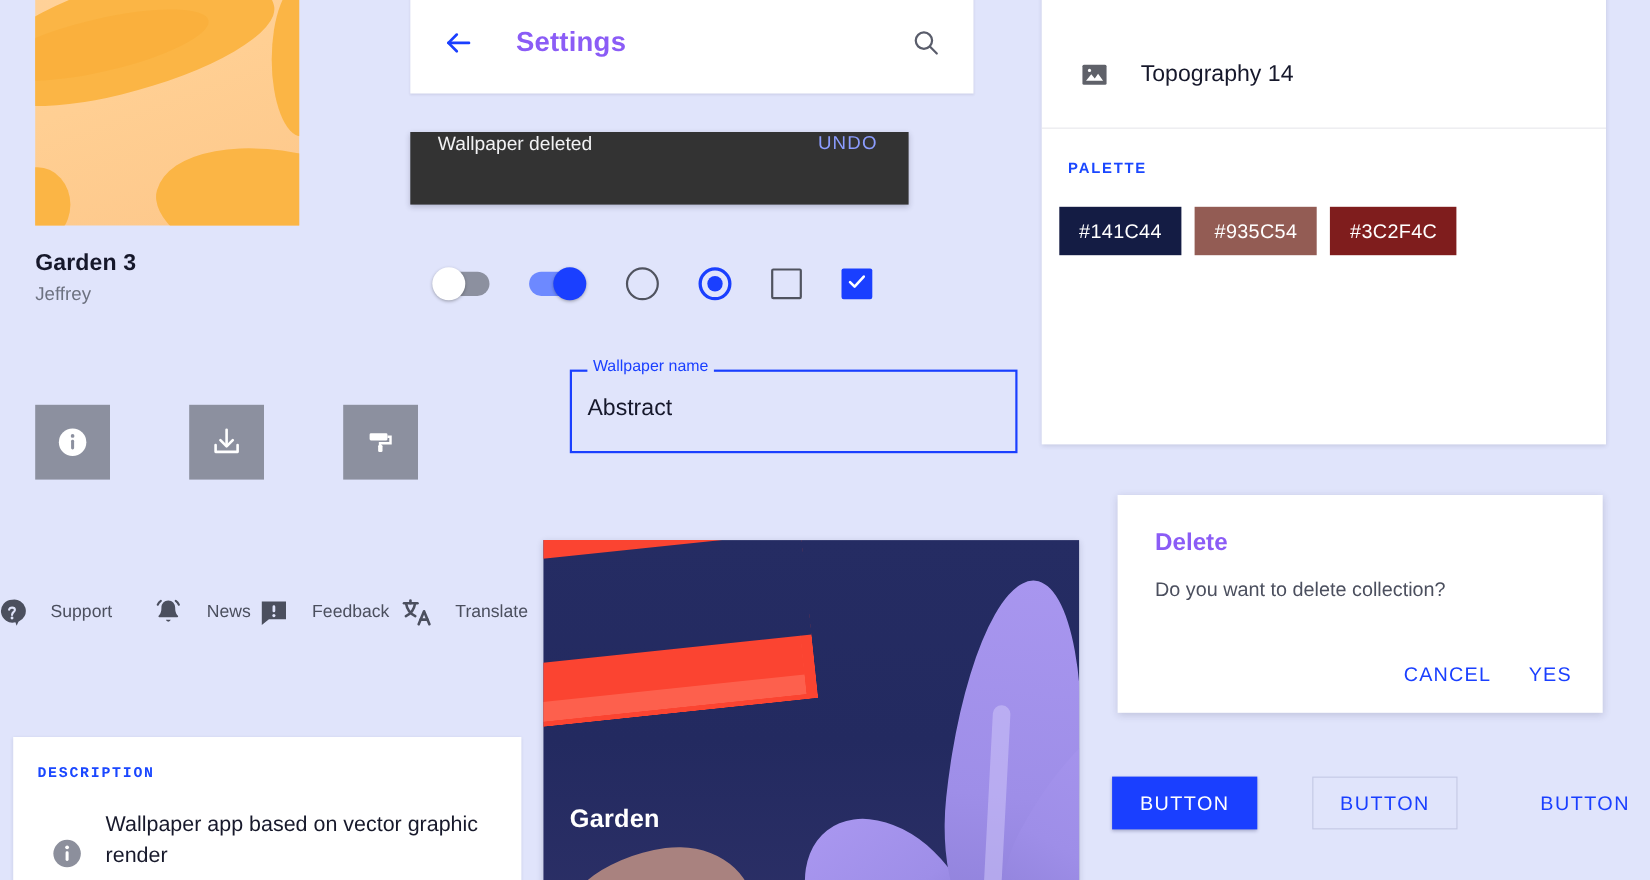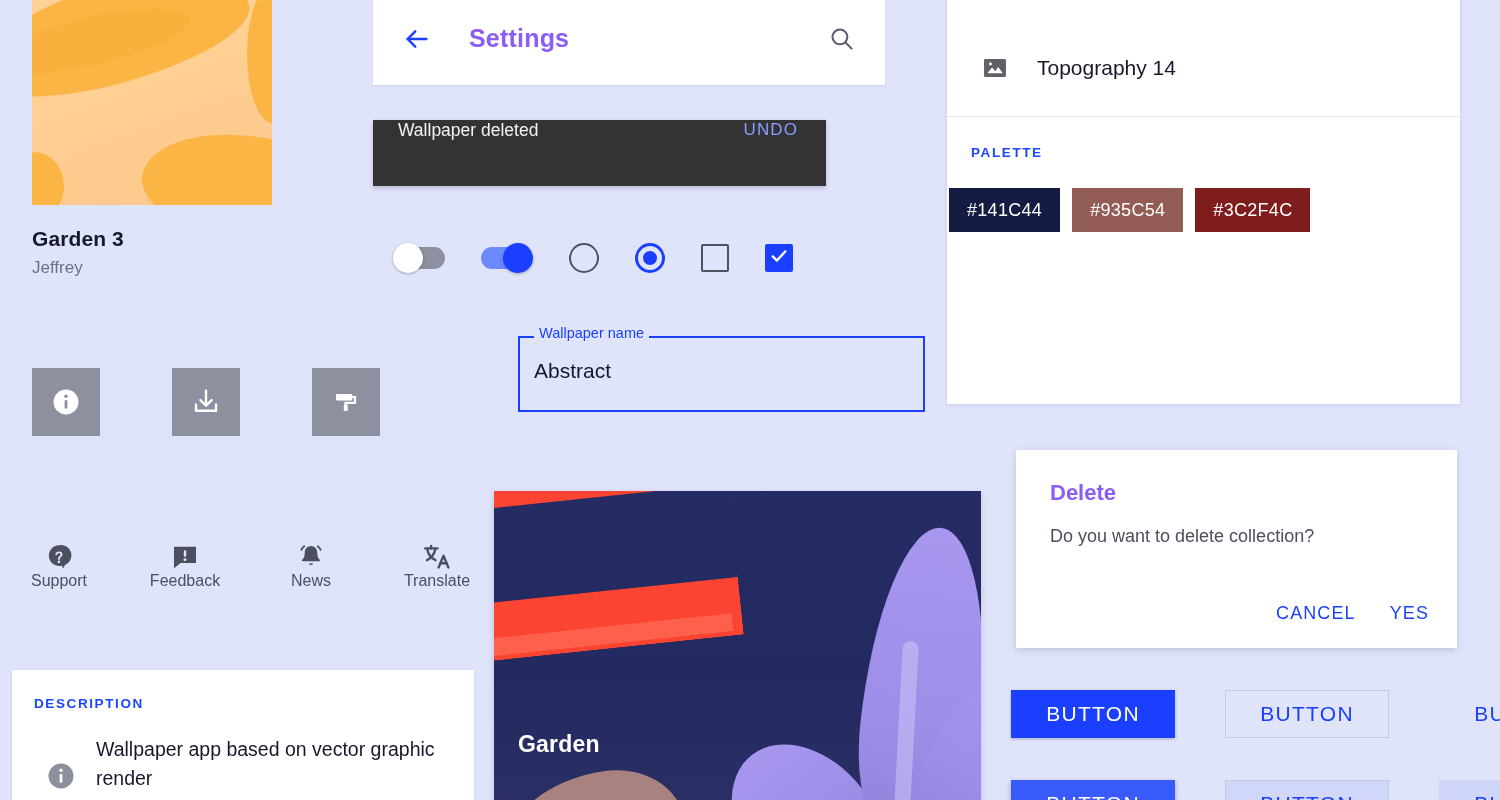--- a/index.html
+++ b/index.html
@@ -38,32 +38,33 @@
   
   .sq-row { position: absolute; left: 32px; top: 368px; display: flex; gap: 72px; }
   .sq-btn {
     width: 68px; height: 68px; background: #8c909f;
     display: flex; align-items: center; justify-content: center;
   }
   .sq-btn svg { display:block; }
 
   
   .navrow { position: absolute; left: 16px; top: 542px; display: flex; gap: 40px; }
-  .navitem { width: 86px; display: flex; flex-direction: column; align-items: center; gap: 0; justify-content: flex-end; }
+  .navitem { width: 86px; display: flex; flex-direction: row; align-items: center; gap: 20px; justify-content: flex-end; }
   .navitem .lbl { font-size: 16px; color: #4b4f5e; }
   .navitem svg { display:block; }
 
   
   .desc-card {
     position: absolute; left: 12px; top: 670px; width: 462px; height: 170px;
     background: #fff; box-shadow: 0 1px 3px rgba(40,40,80,.13);
   }
   .desc-label {
     margin: 26px 0 0 22px; font-size: 13.5px; font-weight: 700; color: #1a47ff;
     letter-spacing: 1.6px;
+    font-family: Liberation Mono, monospace;
   }
   .desc-body { display: flex; gap: 20px; margin: 24px 0 0 34px; align-items: flex-start; }
   .desc-ico { flex: 0 0 auto; margin-top: 26px; }
   .desc-text { font-size: 19.5px; line-height: 1.48; color: #17192b; max-width: 350px; }
 
   
   .appbar {
     position: absolute; left: 373px; top: -8px; width: 512px; height: 93px;
     background: #fff; display: flex; align-items: center;
     box-shadow: 0 1px 2px rgba(40,40,80,.10);
@@ -150,42 +151,42 @@
     background: #fff; box-shadow: 0 1px 4px rgba(40,40,80,.14);
   }
   .p-item { display: flex; align-items: center; height: 80px; padding-left: 34px; }
   .p-item .ico { width: 44px; display:flex; align-items:center; }
   .p-item .txt { font-size: 21px; color: #16182b; margin-left: 12px; }
   .p-divider { height: 1px; background: #e7e7ec; margin-top: 8px; }
   .p-palette-label {
     margin: 28px 0 0 24px; font-size: 13.5px; font-weight: 700;
     color: #1a47ff; letter-spacing: 1.6px;
   }
-  .swatches { display: flex; gap: 12px; margin: 28px 0 0 0px; padding-left: 2px; }
+  .swatches { display: flex; gap: 12px; margin: 28px 0 0 0px; padding-left: 16px; }
   .swatch {
     height: 44px; display: flex; align-items: center; justify-content: center;
     color: #fff; font-size: 18px; letter-spacing: .3px; padding: 0 18px;
   }
 
   
   .dialog {
     position: absolute; left: 1016px; top: 450px; width: 441px; height: 198px;
     background: #fff; box-shadow: 0 2px 7px rgba(40,40,80,.18);
   }
   .dlg-title { margin: 30px 0 0 34px; font-size: 22px; font-weight: 700; color: #8b5cf6; }
   .dlg-msg { margin: 20px 0 0 34px; font-size: 18px; color: #4b4f5e; }
   .dlg-actions { position:absolute; right: 28px; bottom: 24px; display:flex; gap: 34px; }
   .dlg-btn { font-size: 18px; color: #1a3fff; letter-spacing: 1.1px; font-weight: 500; text-align: right; }
 
   
   .btn-grid { position: absolute; left: 1011px; top: 690px; }
   .btn-row { display: flex; gap: 50px; margin-bottom: 42px; }
   .mbtn {
-    width: 164px; height: 48px; display:flex; align-items:center; justify-content:center;
-    font-size: 21px; letter-spacing: 1.3px; font-weight: 500;
+    width: 132px; height: 48px; display:flex; align-items:center; justify-content:center;
+    font-size: 18px; letter-spacing: 1.3px; font-weight: 500; margin-top: 16px;
   }
   .mbtn-contained { background: #1a3fff; color: #fff; box-shadow: 0 1px 3px rgba(30,30,90,.3); }
   .mbtn-contained-h { background: #3a5bfb; color: #fff; box-shadow: 0 2px 5px rgba(30,30,90,.35); }
   .mbtn-outlined { background: transparent; color: #1a3fff; border: 1px solid #c3c8e4; }
   .mbtn-outlined-h { background: #d0d7f9; color: #1a3fff; border: 1px solid #c3c8e4; }
   .mbtn-text { background: transparent; color: #1a3fff; }
   .mbtn-text-h { background: #cfd6f8; color: #1a3fff; }
 </style>
 </head>
 <body>
@@ -241,37 +242,37 @@
             <path d="M12 2.6a8.3 8.3 0 1 0 2.4 16.3l.9 2.5 1.3-2.9A8.3 8.3 0 0 0 12 2.6z" fill="#4b4f5e"></path>
             <path d="M11.95 13.6c0-2.1 2.1-2.2 2.1-3.6 0-1-.85-1.7-2.05-1.7-1.15 0-2 .65-2.2 1.6" stroke="#e0e4fb" stroke-width="1.5" fill="none" stroke-linecap="round"></path>
             <circle cx="11.95" cy="15.9" r="1.05" fill="#e0e4fb"></circle>
           </svg>
       </span>
       <span class="lbl">Support</span>
     </div>
     <div class="navitem">
       <span>
         <svg width="30" height="30" viewBox="0 0 24 24">
-            <path d="M3.2 3.8h17.6v13H8.4l-5.2 4.2z" fill="#4b4f5e"></path>
-            <rect x="11" y="6.6" width="2" height="5.1" rx="1" fill="#e0e4fb"></rect>
-            <circle cx="12" cy="14.1" r="1.15" fill="#e0e4fb"></circle>
-          </svg>
-      </span>
-      <span class="lbl">Feedback</span>
-    </div>
-    <div class="navitem">
-      <span>
-        <svg width="30" height="30" viewBox="0 0 24 24">
             <path d="M12 3.2c-2.9 0-5 2.3-5 5.2 0 3.6-1.2 4.9-2 5.8-.35.4-.1 1.1.45 1.1h13.1c.55 0 .8-.7.45-1.1-.8-.9-2-2.2-2-5.8 0-2.9-2.1-5.2-5-5.2z" fill="#4b4f5e"></path>
             <path d="M10.2 17.2a1.9 1.9 0 0 0 3.6 0z" fill="#4b4f5e"></path>
             <path d="M4.3 6.2C4.9 4.9 5.7 4 6.6 3.4" stroke="#4b4f5e" stroke-width="1.5" fill="none" stroke-linecap="round"></path>
             <path d="M19.7 6.2c-.6-1.3-1.4-2.2-2.3-2.8" stroke="#4b4f5e" stroke-width="1.5" fill="none" stroke-linecap="round"></path>
           </svg>
       </span>
       <span class="lbl">News</span>
+    </div>
+    <div class="navitem">
+      <span>
+        <svg width="30" height="30" viewBox="0 0 24 24">
+            <path d="M3.2 3.8h17.6v13H8.4l-5.2 4.2z" fill="#4b4f5e"></path>
+            <rect x="11" y="6.6" width="2" height="5.1" rx="1" fill="#e0e4fb"></rect>
+            <circle cx="12" cy="14.1" r="1.15" fill="#e0e4fb"></circle>
+          </svg>
+      </span>
+      <span class="lbl">Feedback</span>
     </div>
     <div class="navitem">
       <span>
         <svg width="30" height="30" viewBox="0 0 24 24">
             <path d="M2.6 5.1h9.8" stroke="#4b4f5e" stroke-width="1.9" stroke-linecap="round"></path>
             <path d="M7.3 3.1v2" stroke="#4b4f5e" stroke-width="1.9" stroke-linecap="round"></path>
             <path d="M4.2 5.6c.6 4 3.1 7.2 6.6 8.9" stroke="#4b4f5e" stroke-width="1.9" fill="none" stroke-linecap="round"></path>
             <path d="M10.6 5.6C10 9.6 7.5 12.8 4 14.5" stroke="#4b4f5e" stroke-width="1.9" fill="none" stroke-linecap="round"></path>
             <path d="M13.3 20.4l3.9-9.4 3.9 9.4" stroke="#4b4f5e" stroke-width="1.9" fill="none" stroke-linecap="round" stroke-linejoin="round"></path>
             <path d="M14.8 17h4.8" stroke="#4b4f5e" stroke-width="1.9" stroke-linecap="round"></path>

